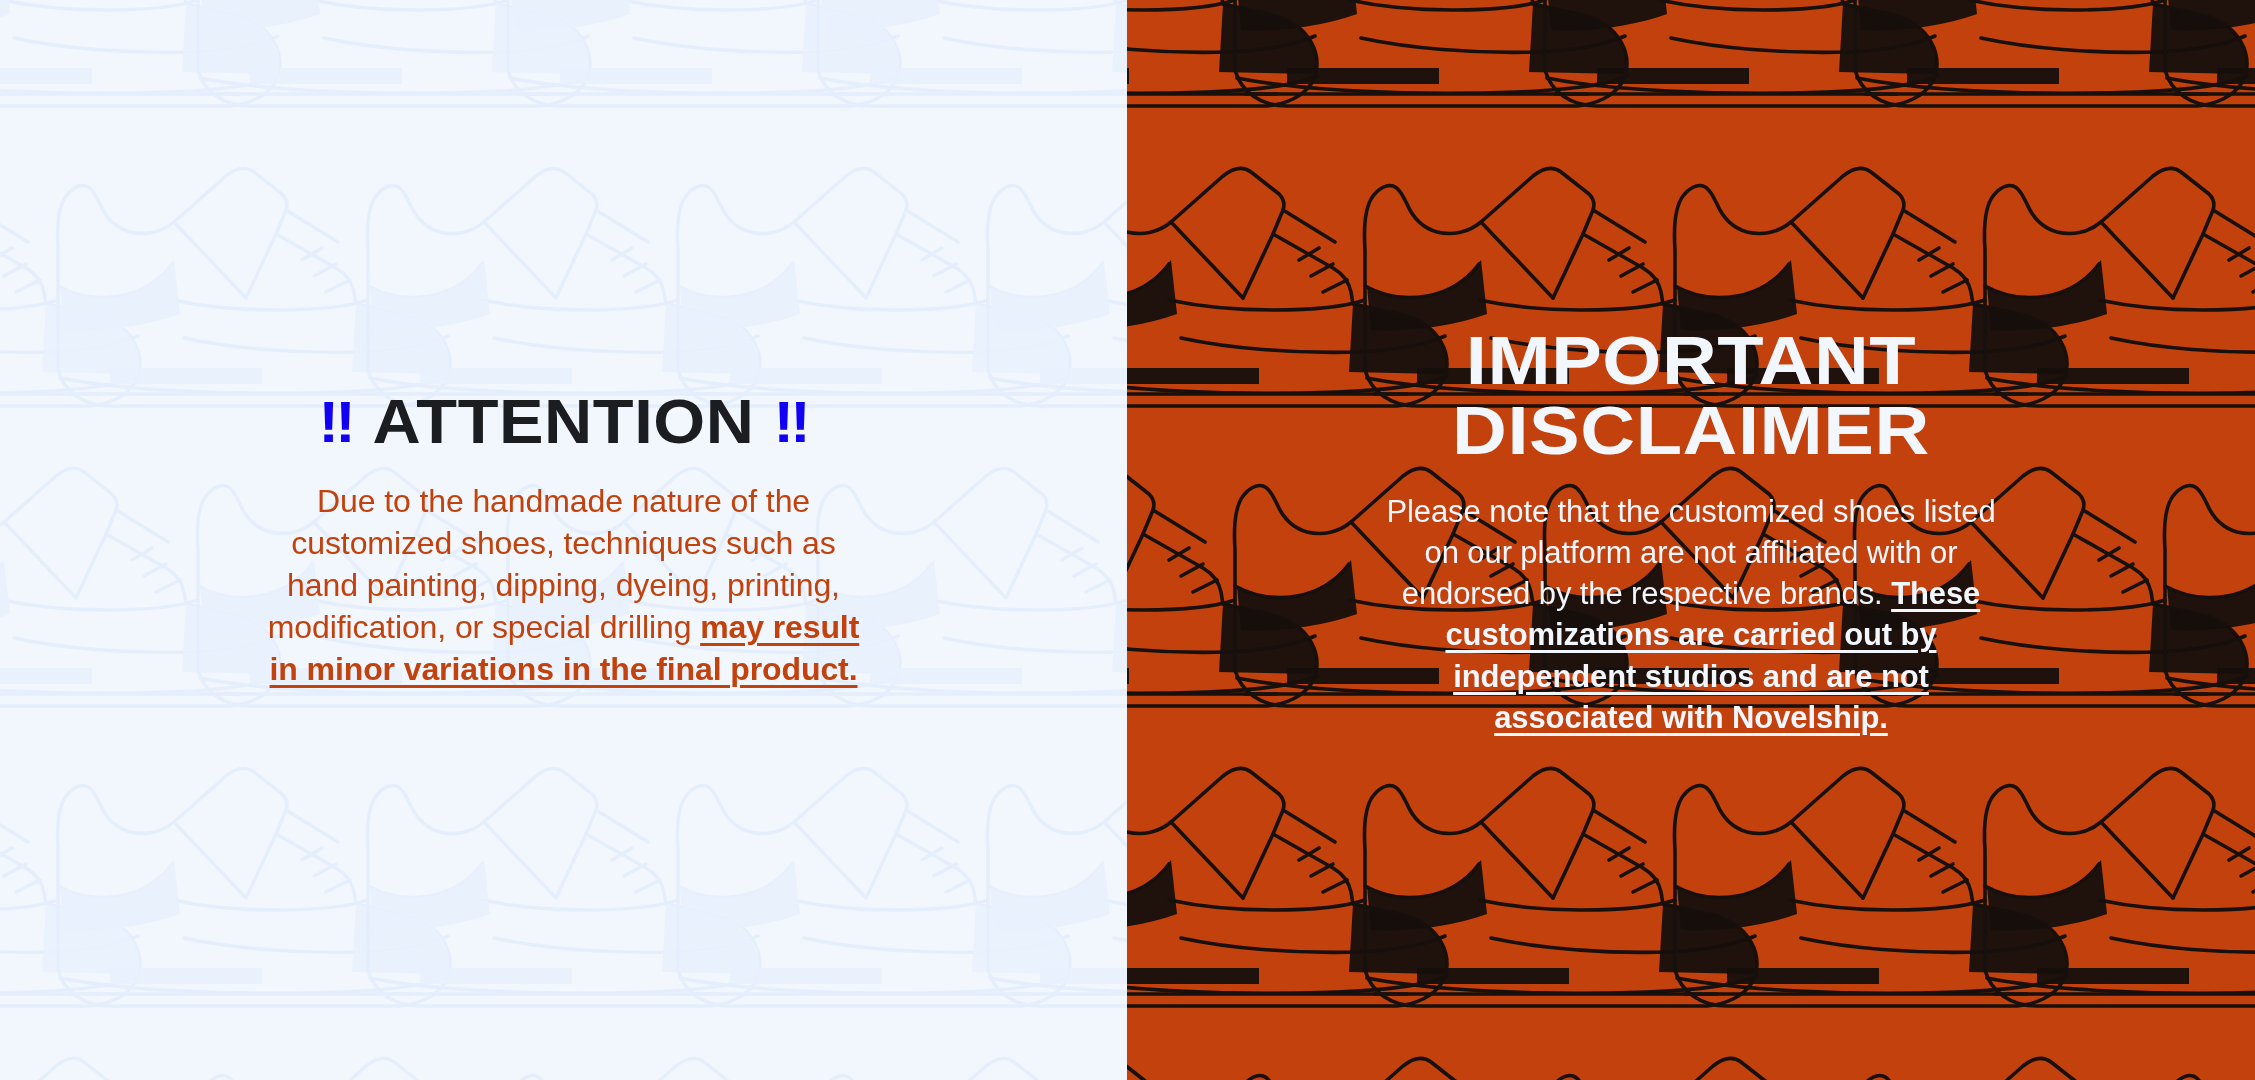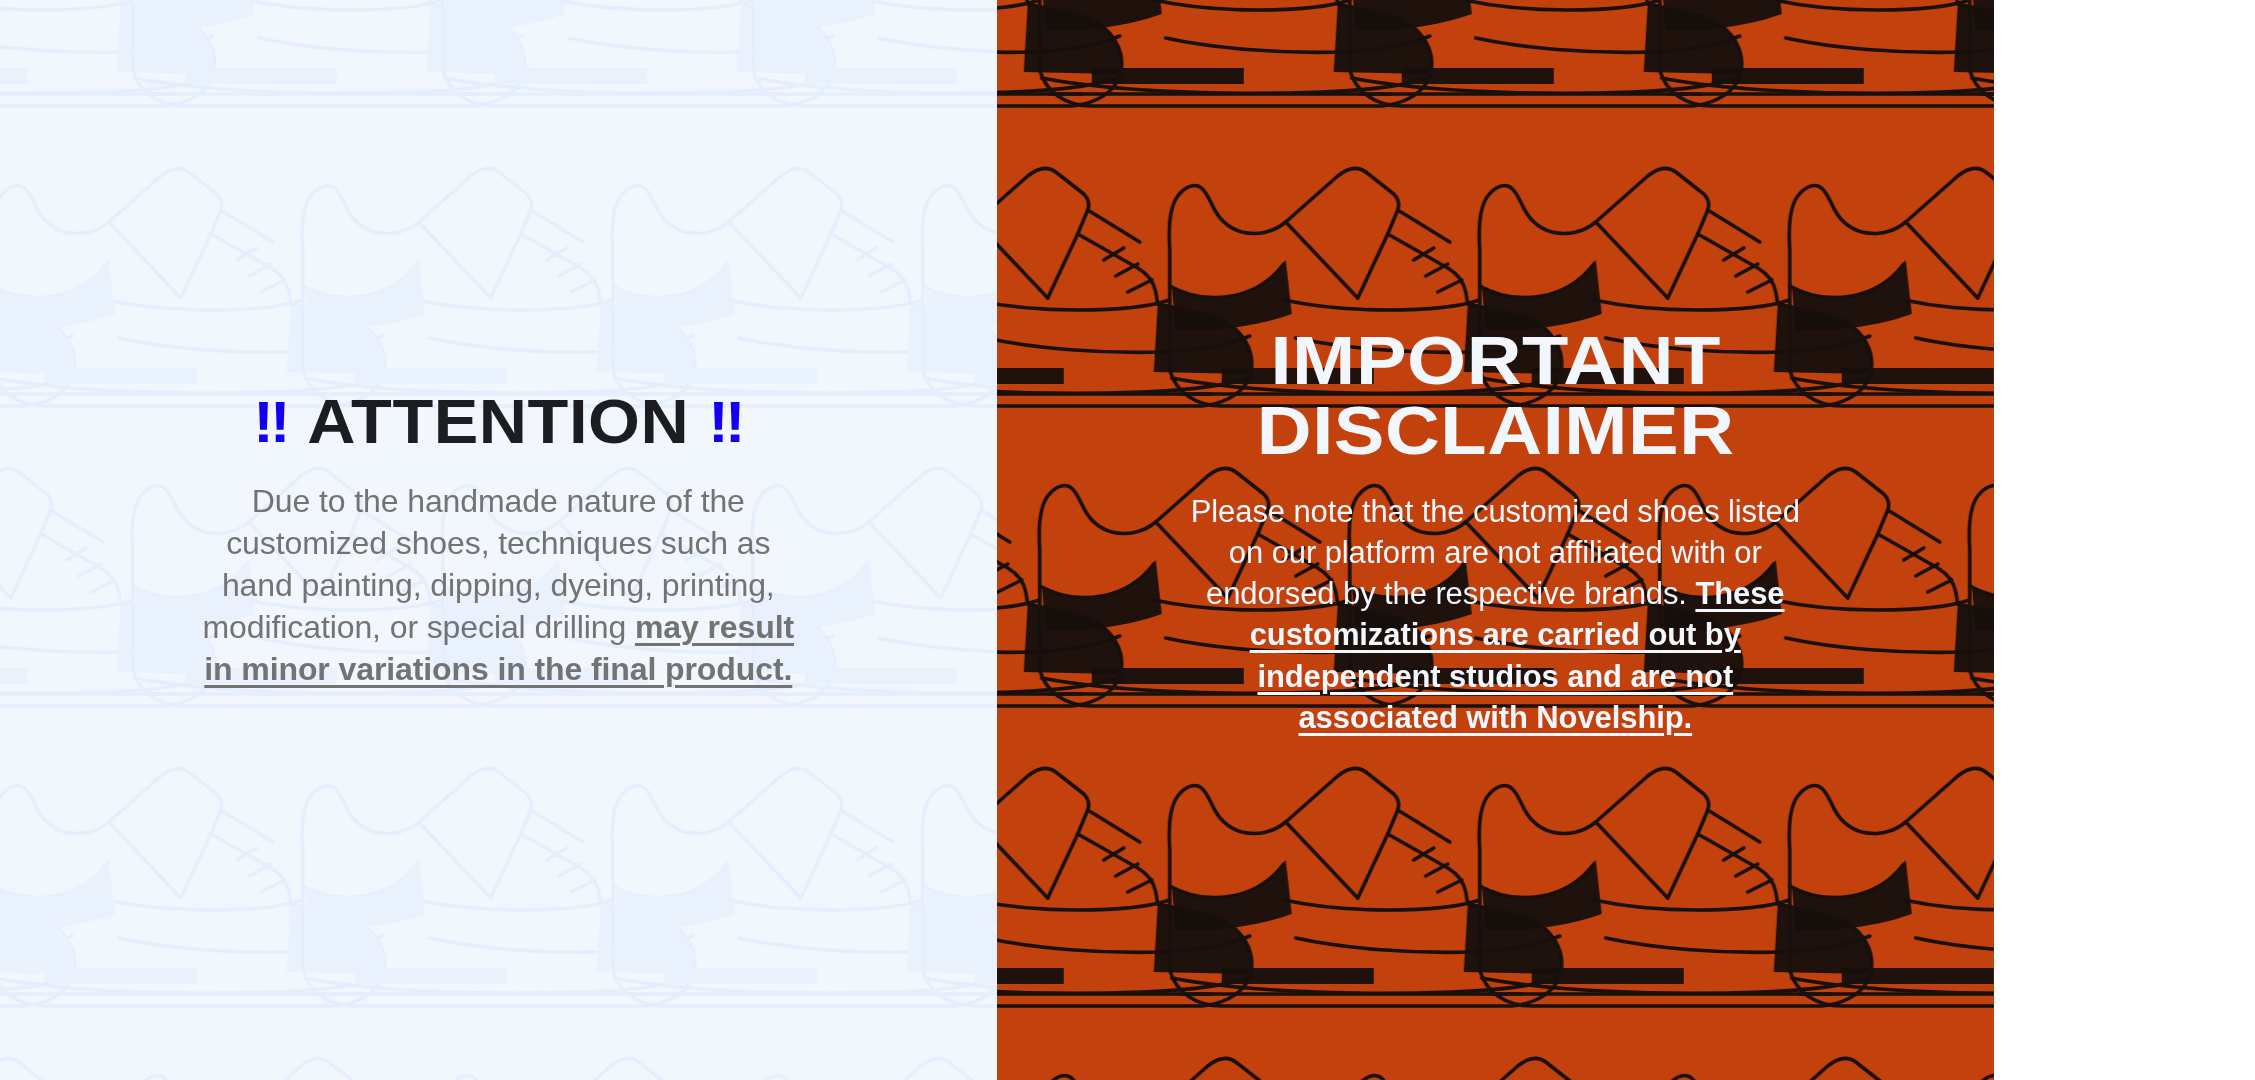--- a/index.html
+++ b/index.html
@@ -7,21 +7,21 @@
 
   html, body {
     width: 2255px;
     height: 1080px;
     overflow: hidden;
     font-family: "Liberation Sans", "DejaVu Sans", sans-serif;
   }
 
   #banner {
     position: relative;
-    width: 1994px;
+    width: 2255px;
     height: 1080px;
     display: flex;
   }
 
   .panel {
     position: relative;
     height: 1080px;
     overflow: hidden;
     display: flex;
     align-items: center;
@@ -67,21 +67,21 @@
     letter-spacing: -2px;
     vertical-align: 1px;
   }
   #attention-heading .word {
     padding: 0 18px;
   }
 
   #attention-body {
     font-size: 32px;
     line-height: 1.32;
-    color: #737373;
+    color: #c2410c;
     font-weight: 400;
     max-width: 620px;
     margin: 0 auto;
     letter-spacing: -0.1px;
   }
   #attention-body .emph {
     font-weight: 700;
     text-decoration: underline;
     text-decoration-thickness: 3px;
     text-underline-offset: 5px;

